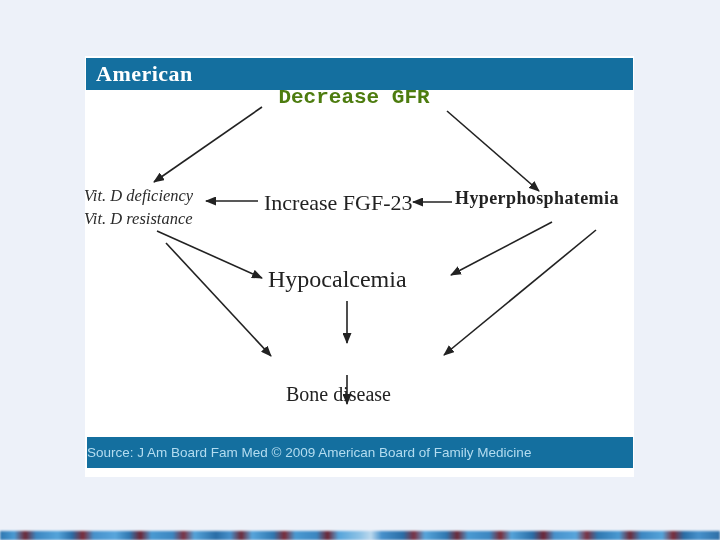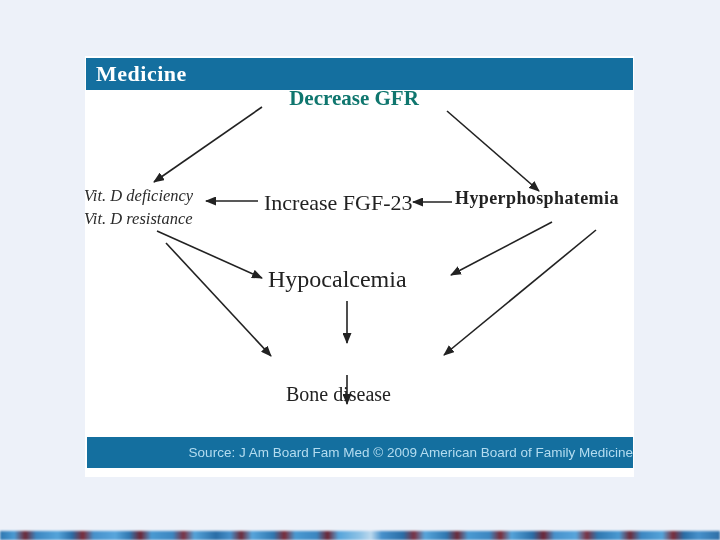--- a/index.html
+++ b/index.html
@@ -18,30 +18,30 @@
   .brand-logo{
     position:absolute;left:10px;top:3px;
     color:#ffffff;font-family:"Liberation Serif",serif;
     font-size:22px;font-weight:bold;letter-spacing:0.5px;
   }
   .footer-bar{
     position:absolute;left:87px;top:437px;width:546px;height:31px;
     background:#146f9f;
   }
   .footer-text{
-    display:block;width:100%;text-align:right;line-height:31px;
+    display:block;width:100%;text-align:left;line-height:31px;
     font-family:"Liberation Sans",sans-serif;font-size:13.5px;
     color:#b3dcf0;white-space:nowrap;
   }
   .node{
     position:absolute;color:#222222;white-space:nowrap;
     font-family:"Liberation Serif",serif;
   }
   .node-gfr{left:253px;top:86px;width:202px;text-align:center;
-    font-size:21px;font-weight:bold;color:#0f766e;}
+    font-size:21px;font-weight:bold;color:#4d7c0f;font-family:Liberation Mono, monospace;}
   .node-vitd{left:84px;top:184px;font-size:16.5px;line-height:23px;color:#2b2b2b;font-style:italic;}
   .node-fgf23{left:264px;top:190px;font-size:22px;text-align:right;}
   .node-hyperphos{left:455px;top:188px;font-size:18px;font-weight:bold;letter-spacing:0.4px;}
   .node-hypocalcemia{left:268px;top:266px;font-size:24px;}
   .node-pth{left:284px;top:343px;font-size:20px;font-weight:bold;}
   .node-bone{left:286px;top:383px;font-size:20px;}
   .arrows{position:absolute;left:0;top:0;width:720px;height:540px;pointer-events:none;}
   .arrows line{stroke:#222222;stroke-width:1.6;}
   .photo-strip{
     position:absolute;left:0;top:531px;width:720px;height:9px;
@@ -61,21 +61,21 @@
   }
 </style>
 </head>
 <body>
 
 <div class="page">
 
   <div class="panel"></div>
 
   <div class="header-bar">
-    <span class="brand-logo">Medicine</span>
+    <span class="brand-logo">American</span>
   </div>
 
   <svg class="arrows" viewBox="0 0 720 540">
     <defs>
       <marker id="ah" markerWidth="11" markerHeight="9" refX="10" refY="4.5" orient="auto" markerUnits="userSpaceOnUse">
         <path d="M0,0 L11,4.5 L0,9 Z" fill="#222222"></path>
       </marker>
     </defs>
     <line x1="262" y1="107" x2="154" y2="182" marker-end="url(#ah)"></line>
     <line x1="447" y1="111" x2="539" y2="191" marker-end="url(#ah)"></line>

